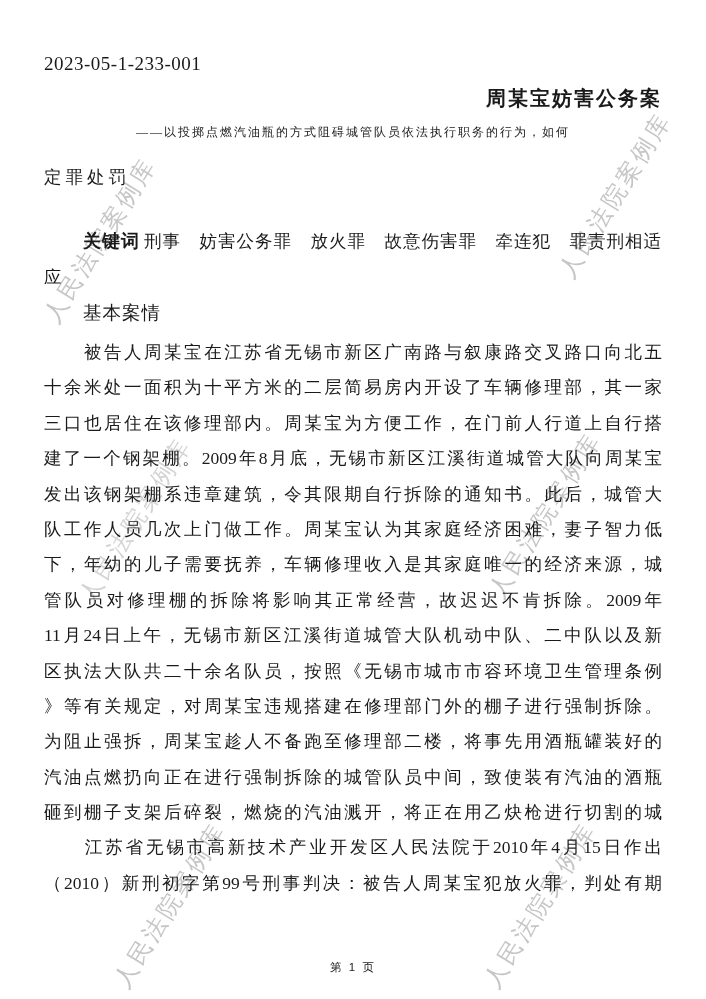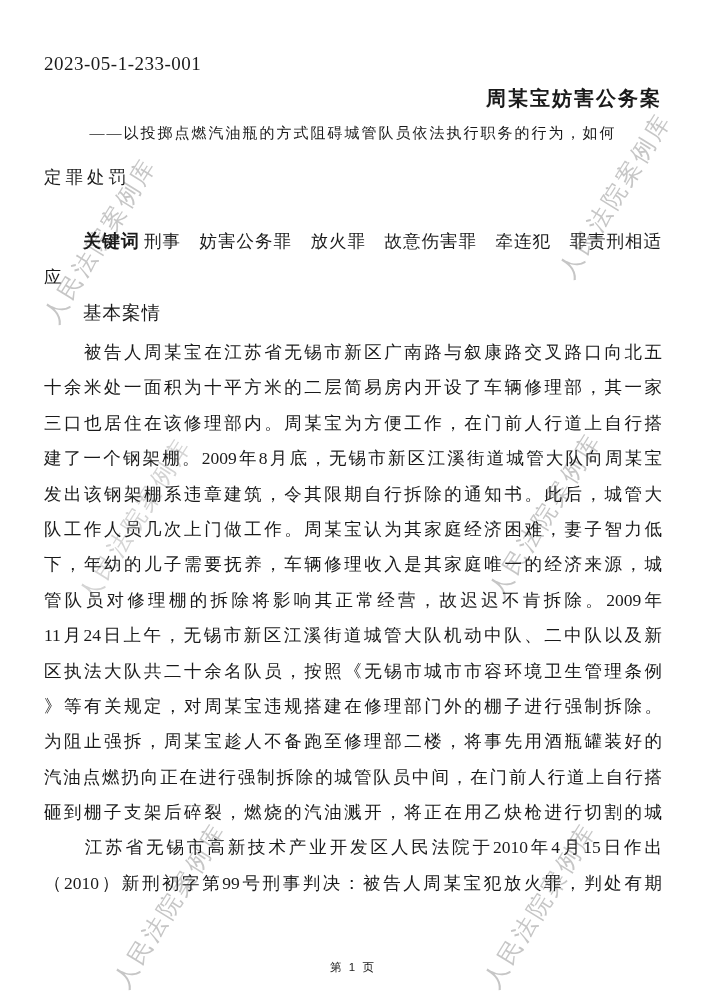--- a/index.html
+++ b/index.html
@@ -39,21 +39,21 @@
   .case-title{
     left:44px;top:85px;width:618px;
     text-align:right;
     font-size:20px;
     font-weight:700;
     letter-spacing:2px;
   }
   .subtitle1{
     left:44px;top:124px;width:618px;
     text-align:center;
-    font-size:15px;
+    font-size:12px;
     letter-spacing:2px;
   }
   .subtitle2{
     left:44px;top:165px;width:618px;
     text-align:left;
     font-size:17.5px;
     letter-spacing:4px;
   }
   .kw-line{
     left:83px;top:229px;width:579px;
@@ -139,21 +139,21 @@
       <div class="bline j">三口也居住在该修理部内。周某宝为方便工作，在门前人行道上自行搭</div>
       <div class="bline j">建了一个钢架棚。2009年8月底，无锡市新区江溪街道城管大队向周某宝</div>
       <div class="bline j">发出该钢架棚系违章建筑，令其限期自行拆除的通知书。此后，城管大</div>
       <div class="bline j">队工作人员几次上门做工作。周某宝认为其家庭经济困难，妻子智力低</div>
       <div class="bline j">下，年幼的儿子需要抚养，车辆修理收入是其家庭唯一的经济来源，城</div>
       <div class="bline j">管队员对修理棚的拆除将影响其正常经营，故迟迟不肯拆除。2009年</div>
       <div class="bline j">11月24日上午，无锡市新区江溪街道城管大队机动中队、二中队以及新</div>
       <div class="bline j">区执法大队共二十余名队员，按照《无锡市城市市容环境卫生管理条例</div>
       <div class="bline j">》等有关规定，对周某宝违规搭建在修理部门外的棚子进行强制拆除。</div>
       <div class="bline j">为阻止强拆，周某宝趁人不备跑至修理部二楼，将事先用酒瓶罐装好的</div>
-      <div class="bline j">汽油点燃扔向正在进行强制拆除的城管队员中间，在门前人行道上自行搭</div>
+      <div class="bline j">汽油点燃扔向正在进行强制拆除的城管队员中间，致使装有汽油的酒瓶</div>
       <div class="bline j">砸到棚子支架后碎裂，燃烧的汽油溅开，将正在用乙炔枪进行切割的城</div>
       <div class="bline j">　　江苏省无锡市高新技术产业开发区人民法院于2010年4月15日作出</div>
       <div class="bline j">（2010）新刑初字第99号刑事判决：被告人周某宝犯放火罪，判处有期</div>
     </div>
 
   <div class="txt footer">第 1 页</div>
 
 </div>
 
 </body></html>

